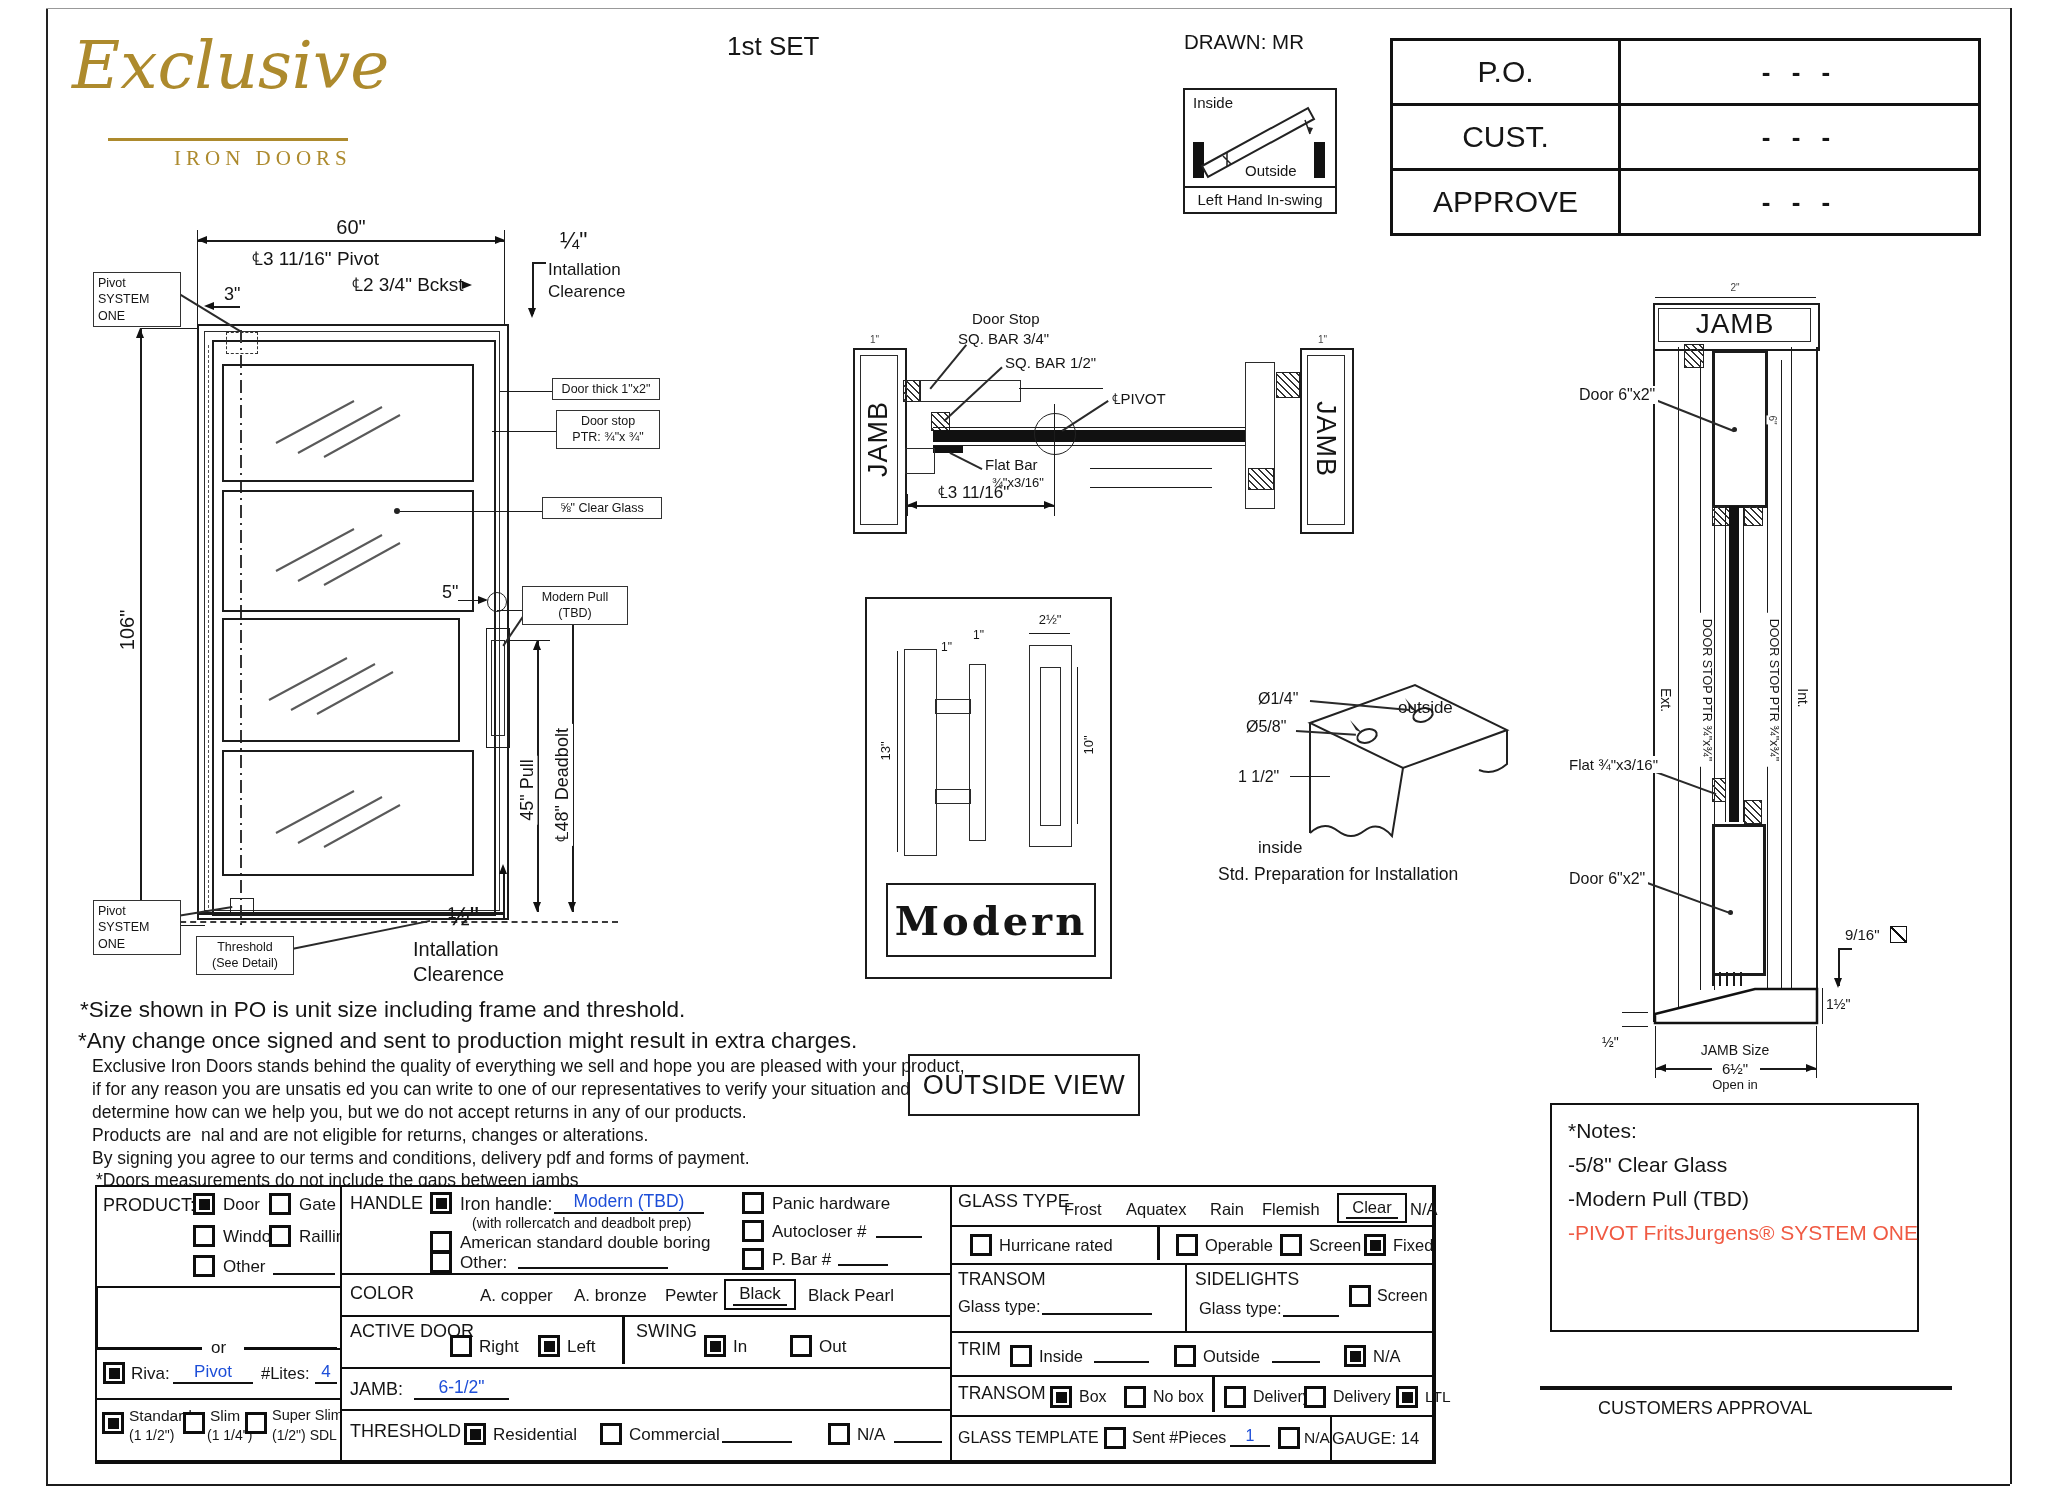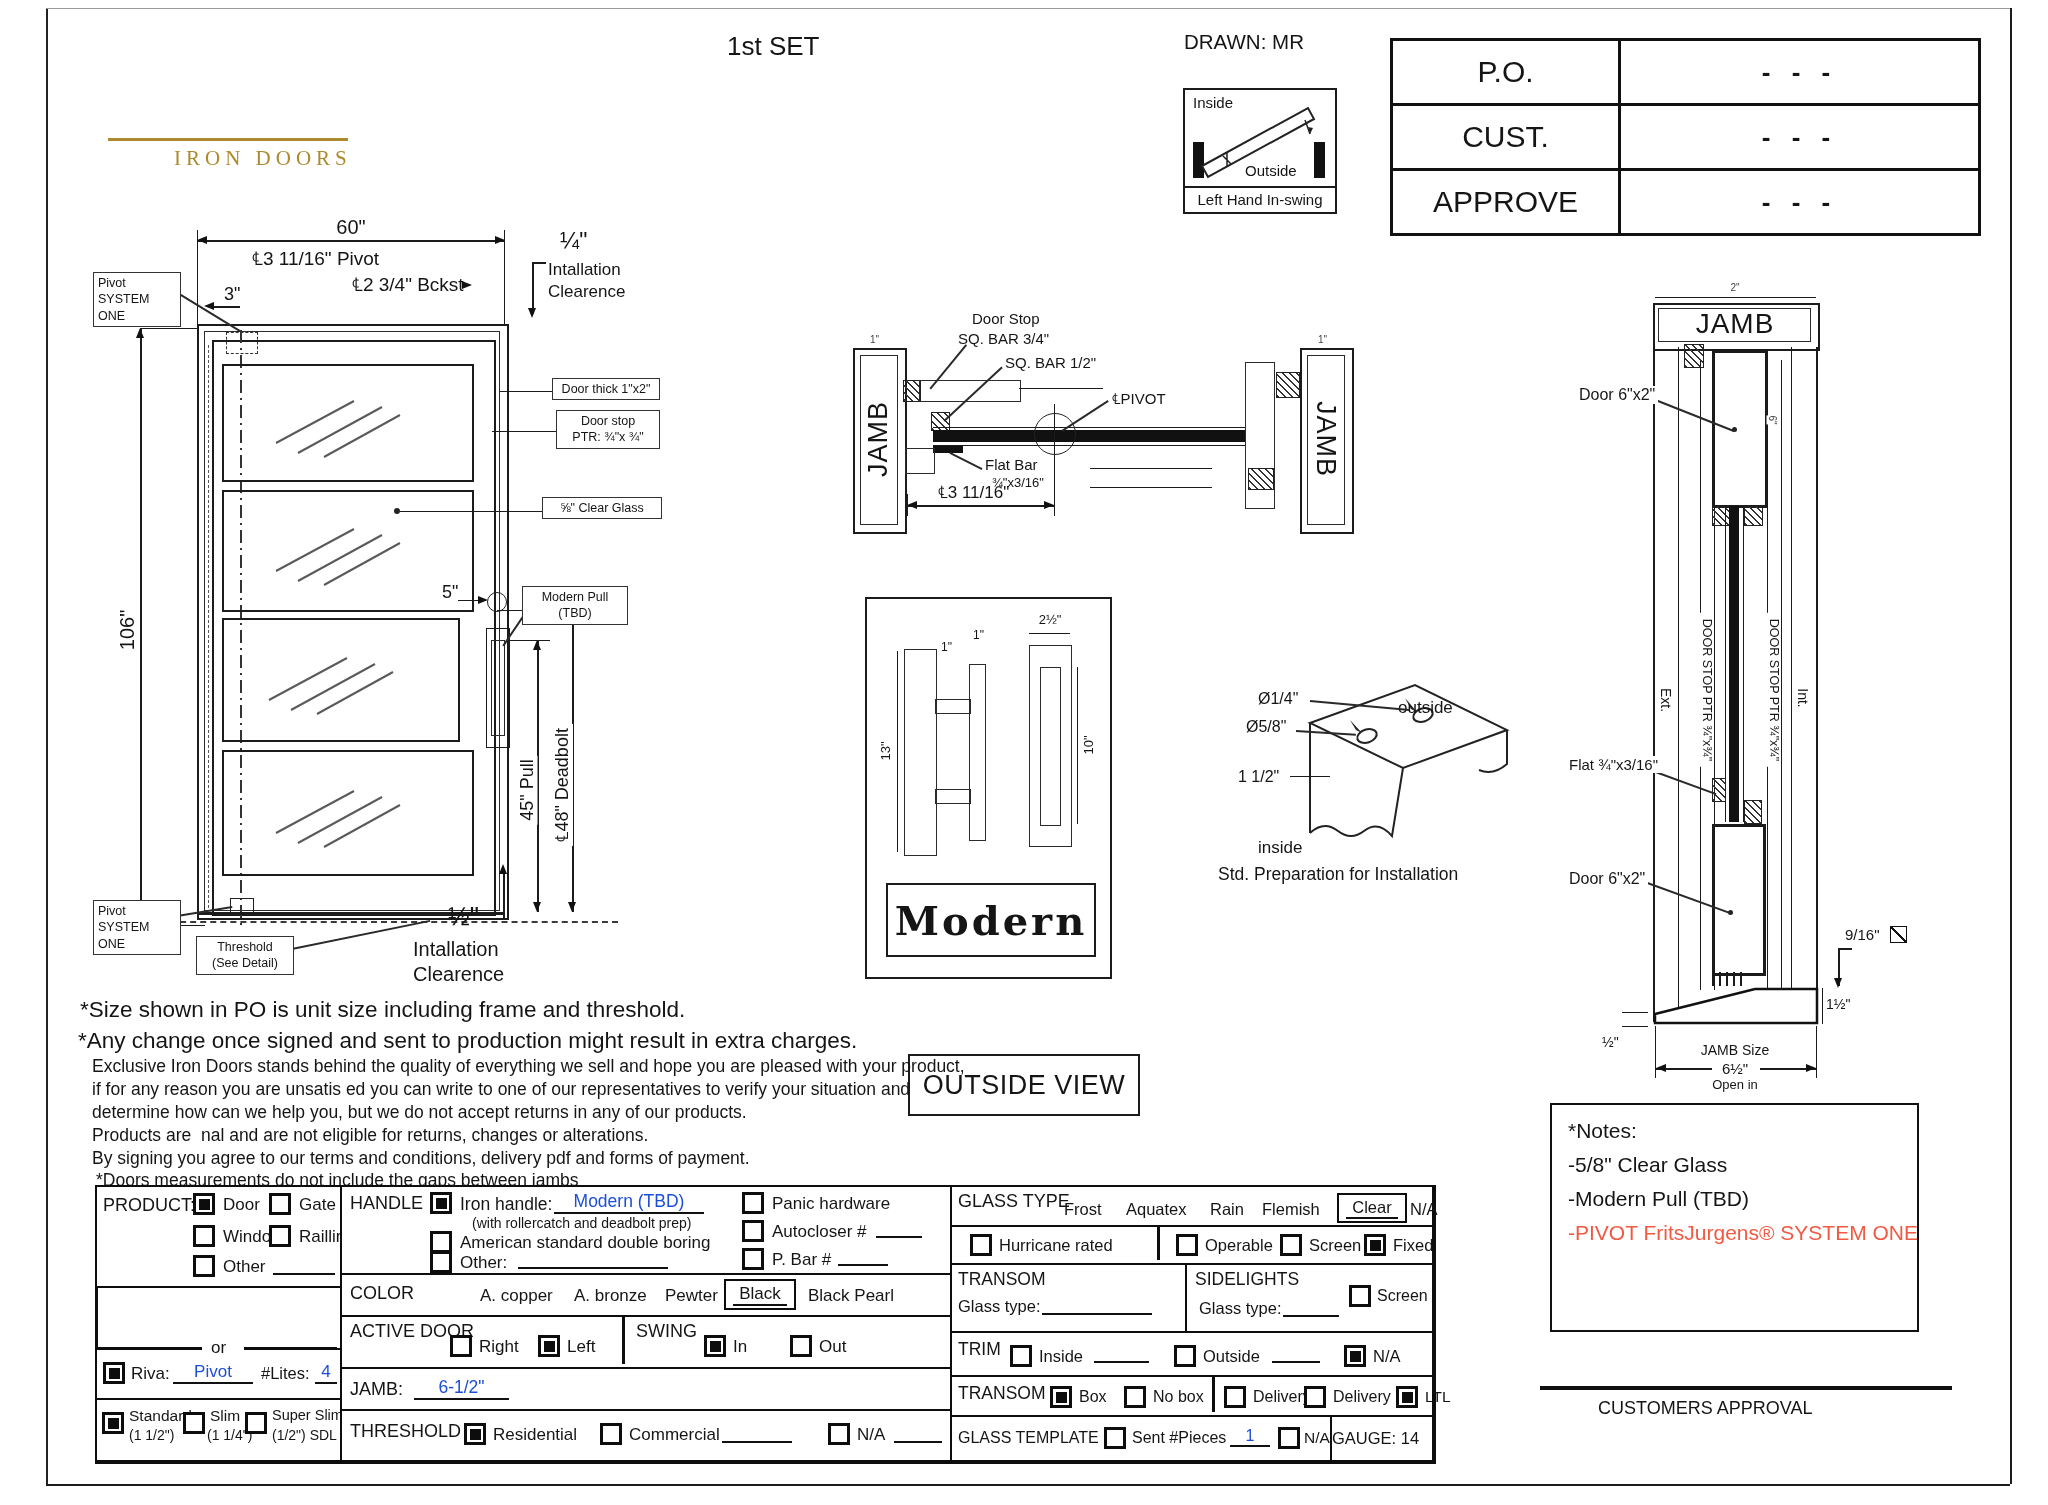--- a/index.html
+++ b/index.html
@@ -38,20 +38,21 @@
 </head>
 <body>
 
 <div id="page">
 
   <div class="vl" style="left:46px;top:8px;height:1476px;width:2px;background:#222"></div>
   <div class="vl" style="left:2010px;top:8px;height:1476px"></div>
   <div class="hl" style="left:46px;top:1484px;width:1964px"></div>
   <div class="hl" style="left:46px;top:8px;width:1964px;background:#999;height:1px"></div>
 
+  <div class="t gold" style="left:72px;top:28px;font-family:'DejaVu Serif',serif;font-style:italic;font-size:66px;">Exclusive</div>
   <div class="hl" style="left:108px;top:138px;width:240px;height:2.5px;background:#AD8A2D"></div>
   <div class="t gold" style="left:174px;top:146px;font-family:'Liberation Serif',serif;font-size:21px;letter-spacing:5px">IRON DOORS</div>
 
   <div class="t" style="left:727px;top:32px;font-size:26px">1st SET</div>
   <div class="t" style="left:1184px;top:30px;font-size:20.5px">DRAWN: MR</div>
 
   <div class="bx" style="left:1183px;top:88px;width:150px;height:122px;background:#fff">
     <svg width="146" height="92" viewBox="0 0 146 92" style="position:absolute;left:2px;top:2px">
       <rect x="6" y="50" width="11" height="36" fill="#111"></rect>
       <rect x="127" y="50" width="11" height="36" fill="#111"></rect>

